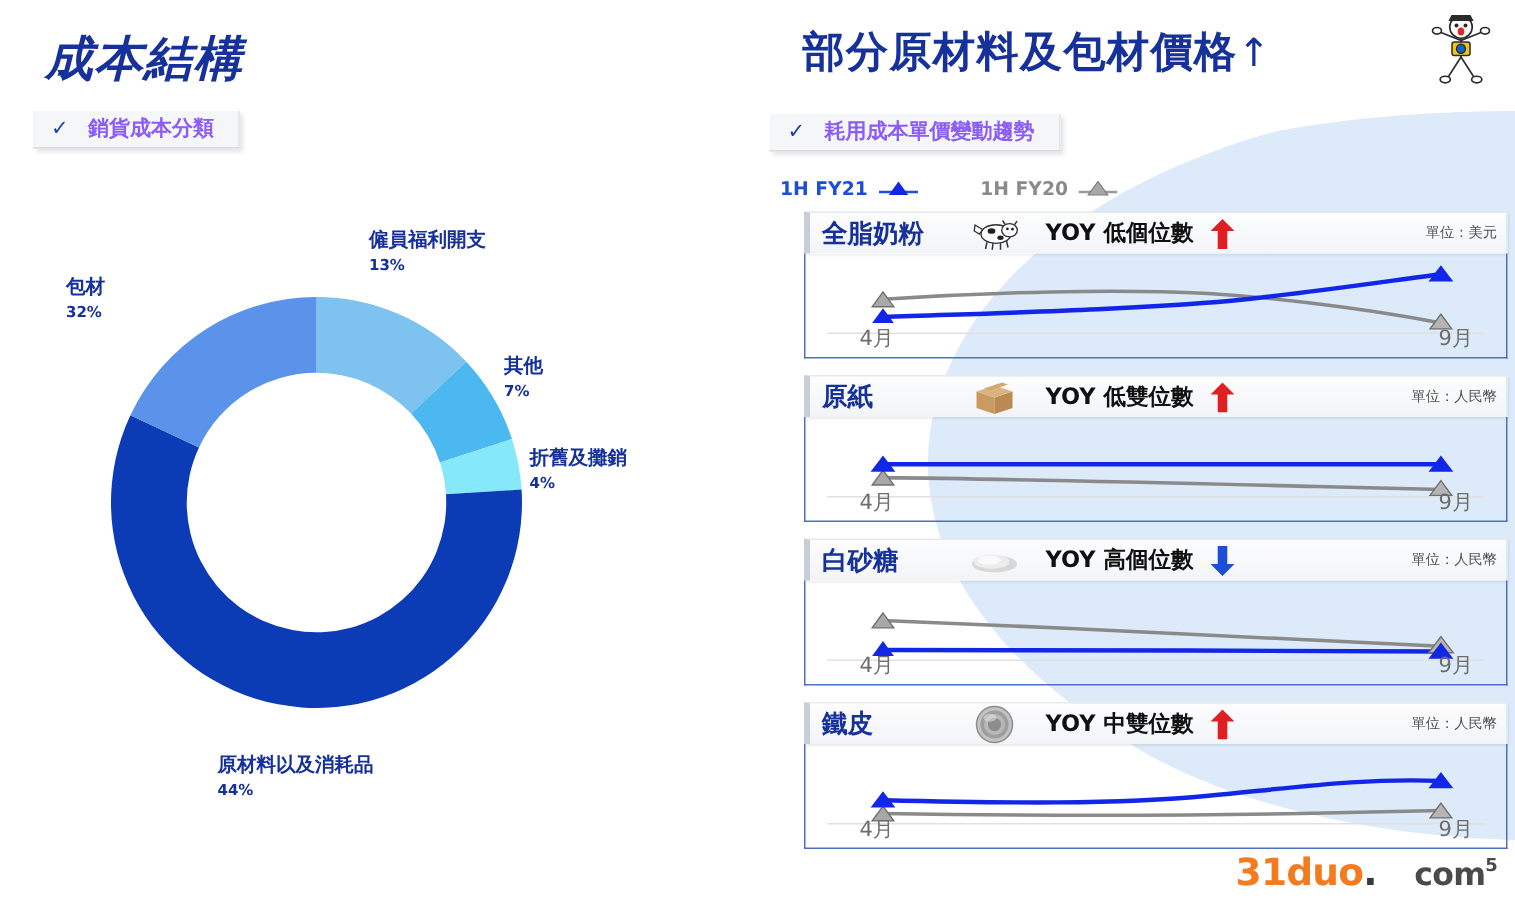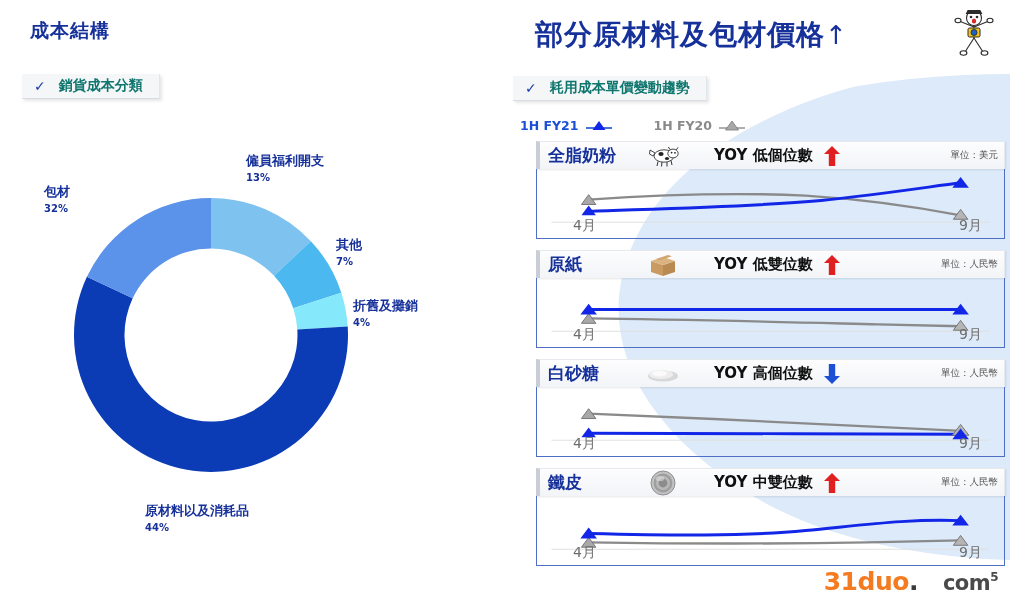--- a/index.html
+++ b/index.html
@@ -32,21 +32,22 @@
   }
   .slide-title {
     position: absolute;
     font-weight: bold;
     color: #17319b;
     letter-spacing: 1px;
     white-space: nowrap;
   }
   .title-left {
     left: 30px; top: 18px;
-    font-size: 19px;
+    font-size: 32px;
+    font-style: italic;
   }
   .title-right {
     left: 535px; top: 16px;
     font-size: 28px;
     text-align: center;
   }
   .title-right .arrow-up-glyph {
     font-weight: normal;
     font-size: 26px;
   }
@@ -64,21 +65,21 @@
     padding: 5px 16px 5px 12px;
     height: 25px;
   }
   .badge .check {
     color: #1f3fa8;
     font-size: 14px;
     line-height: 1;
     font-weight: bold;
   }
   .badge .badge-label {
-    color: #0f766e;
+    color: #8b5cf6;
     font-weight: bold;
     font-size: 14px;
     white-space: nowrap;
   }
   .badge-left  { left: 22px; top: 74px; }
   .badge-right { left: 513px; top: 76px; }
 
   
   .donut-wrap {
     position: absolute;
@@ -141,21 +142,21 @@
   .mat-icon {
     width: 46px; height: 26px;
     display: flex; align-items: center; justify-content: center;
     flex: 0 0 auto;
   }
   .yoy {
     color: #101010;
     font-weight: bold;
     font-size: 15px;
     white-space: nowrap;
-    margin-left: 28px;
+    margin-left: 11px;
   }
   .trend-arrow {
     width: 20px; height: 22px;
     margin-left: 9px;
     display: flex; align-items: center; justify-content: center;
     flex: 0 0 auto;
   }
   .unit {
     margin-left: auto;
     margin-right: 6px;

